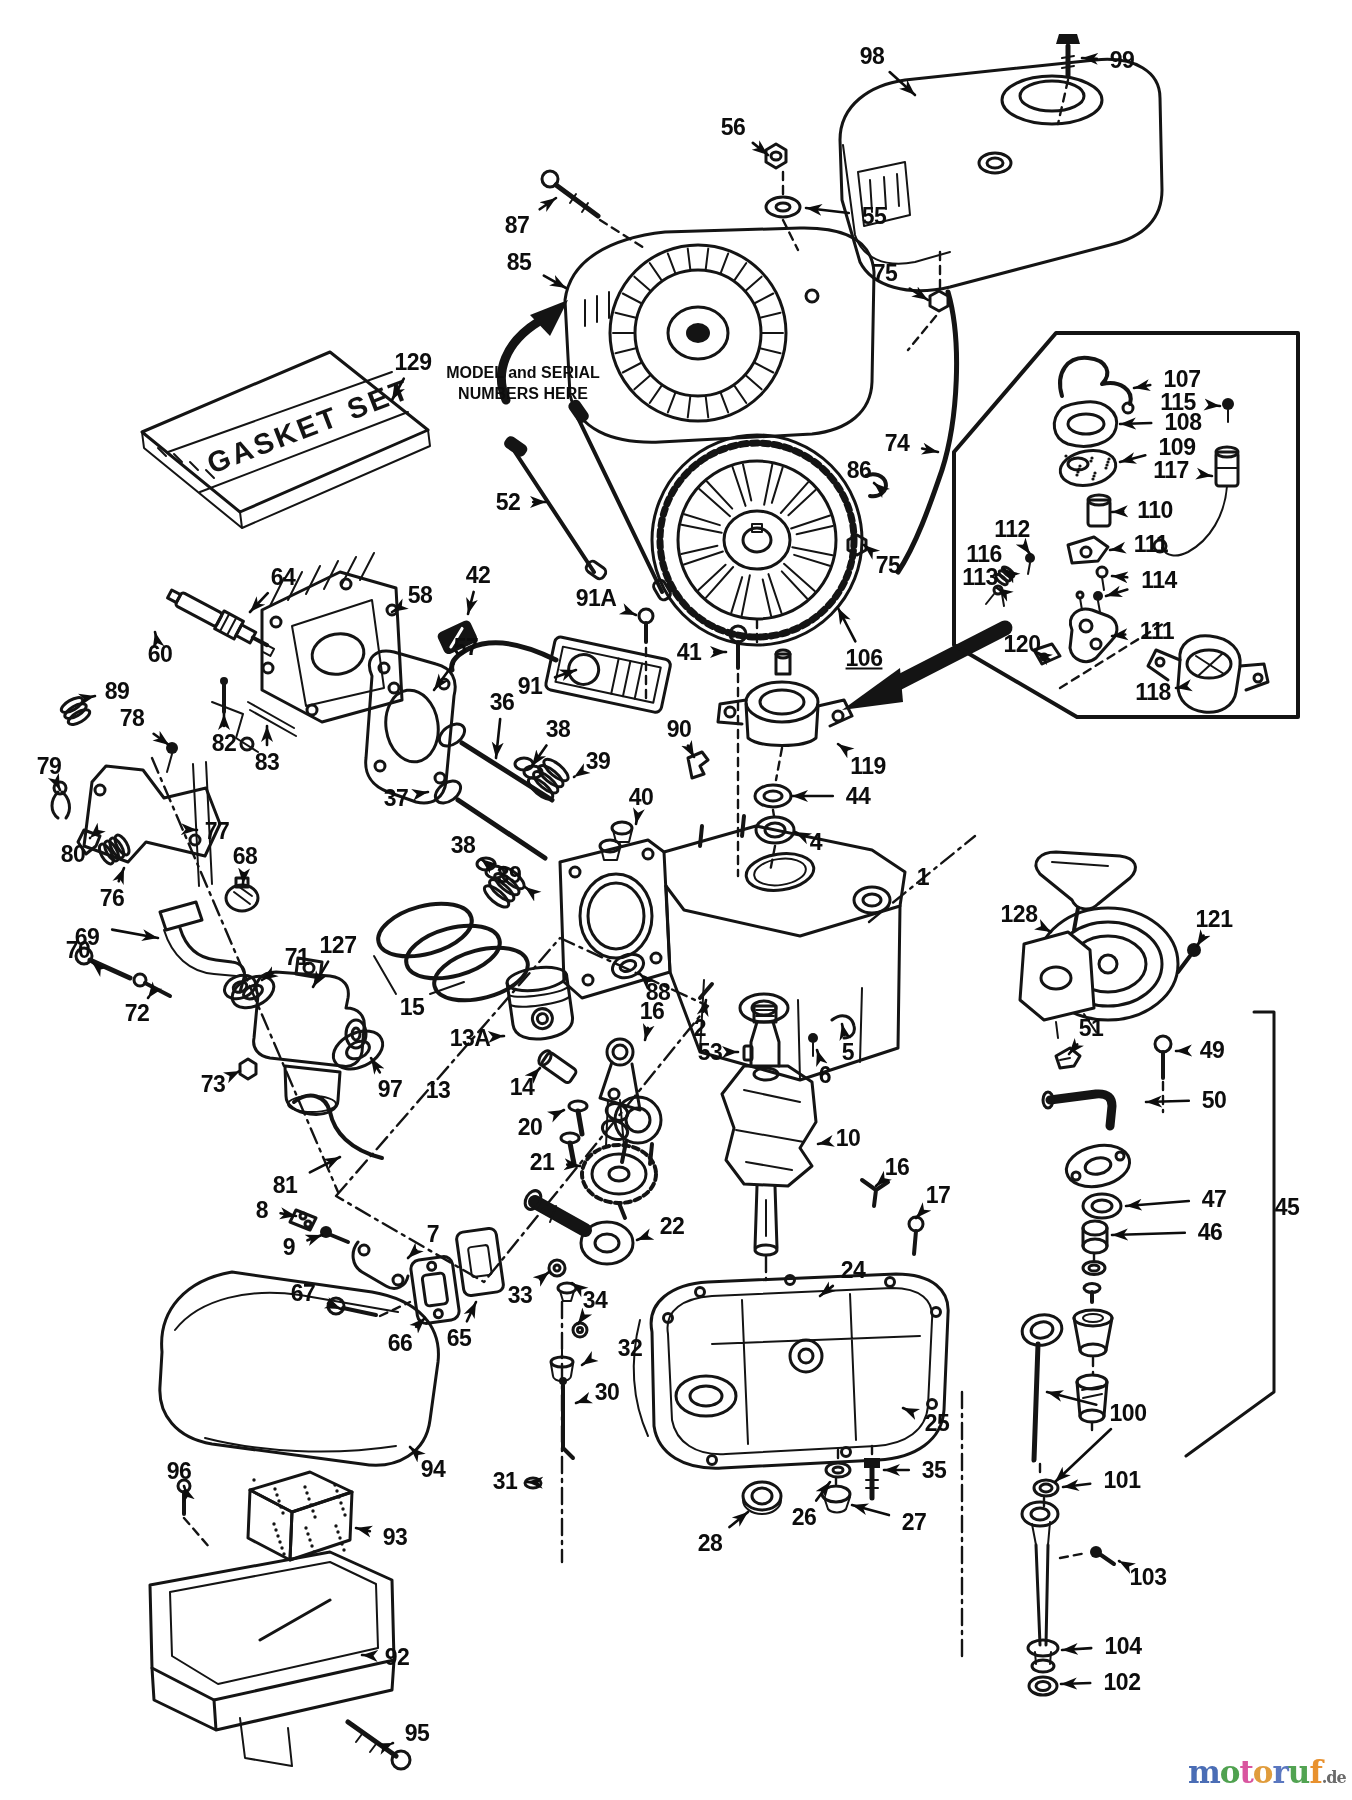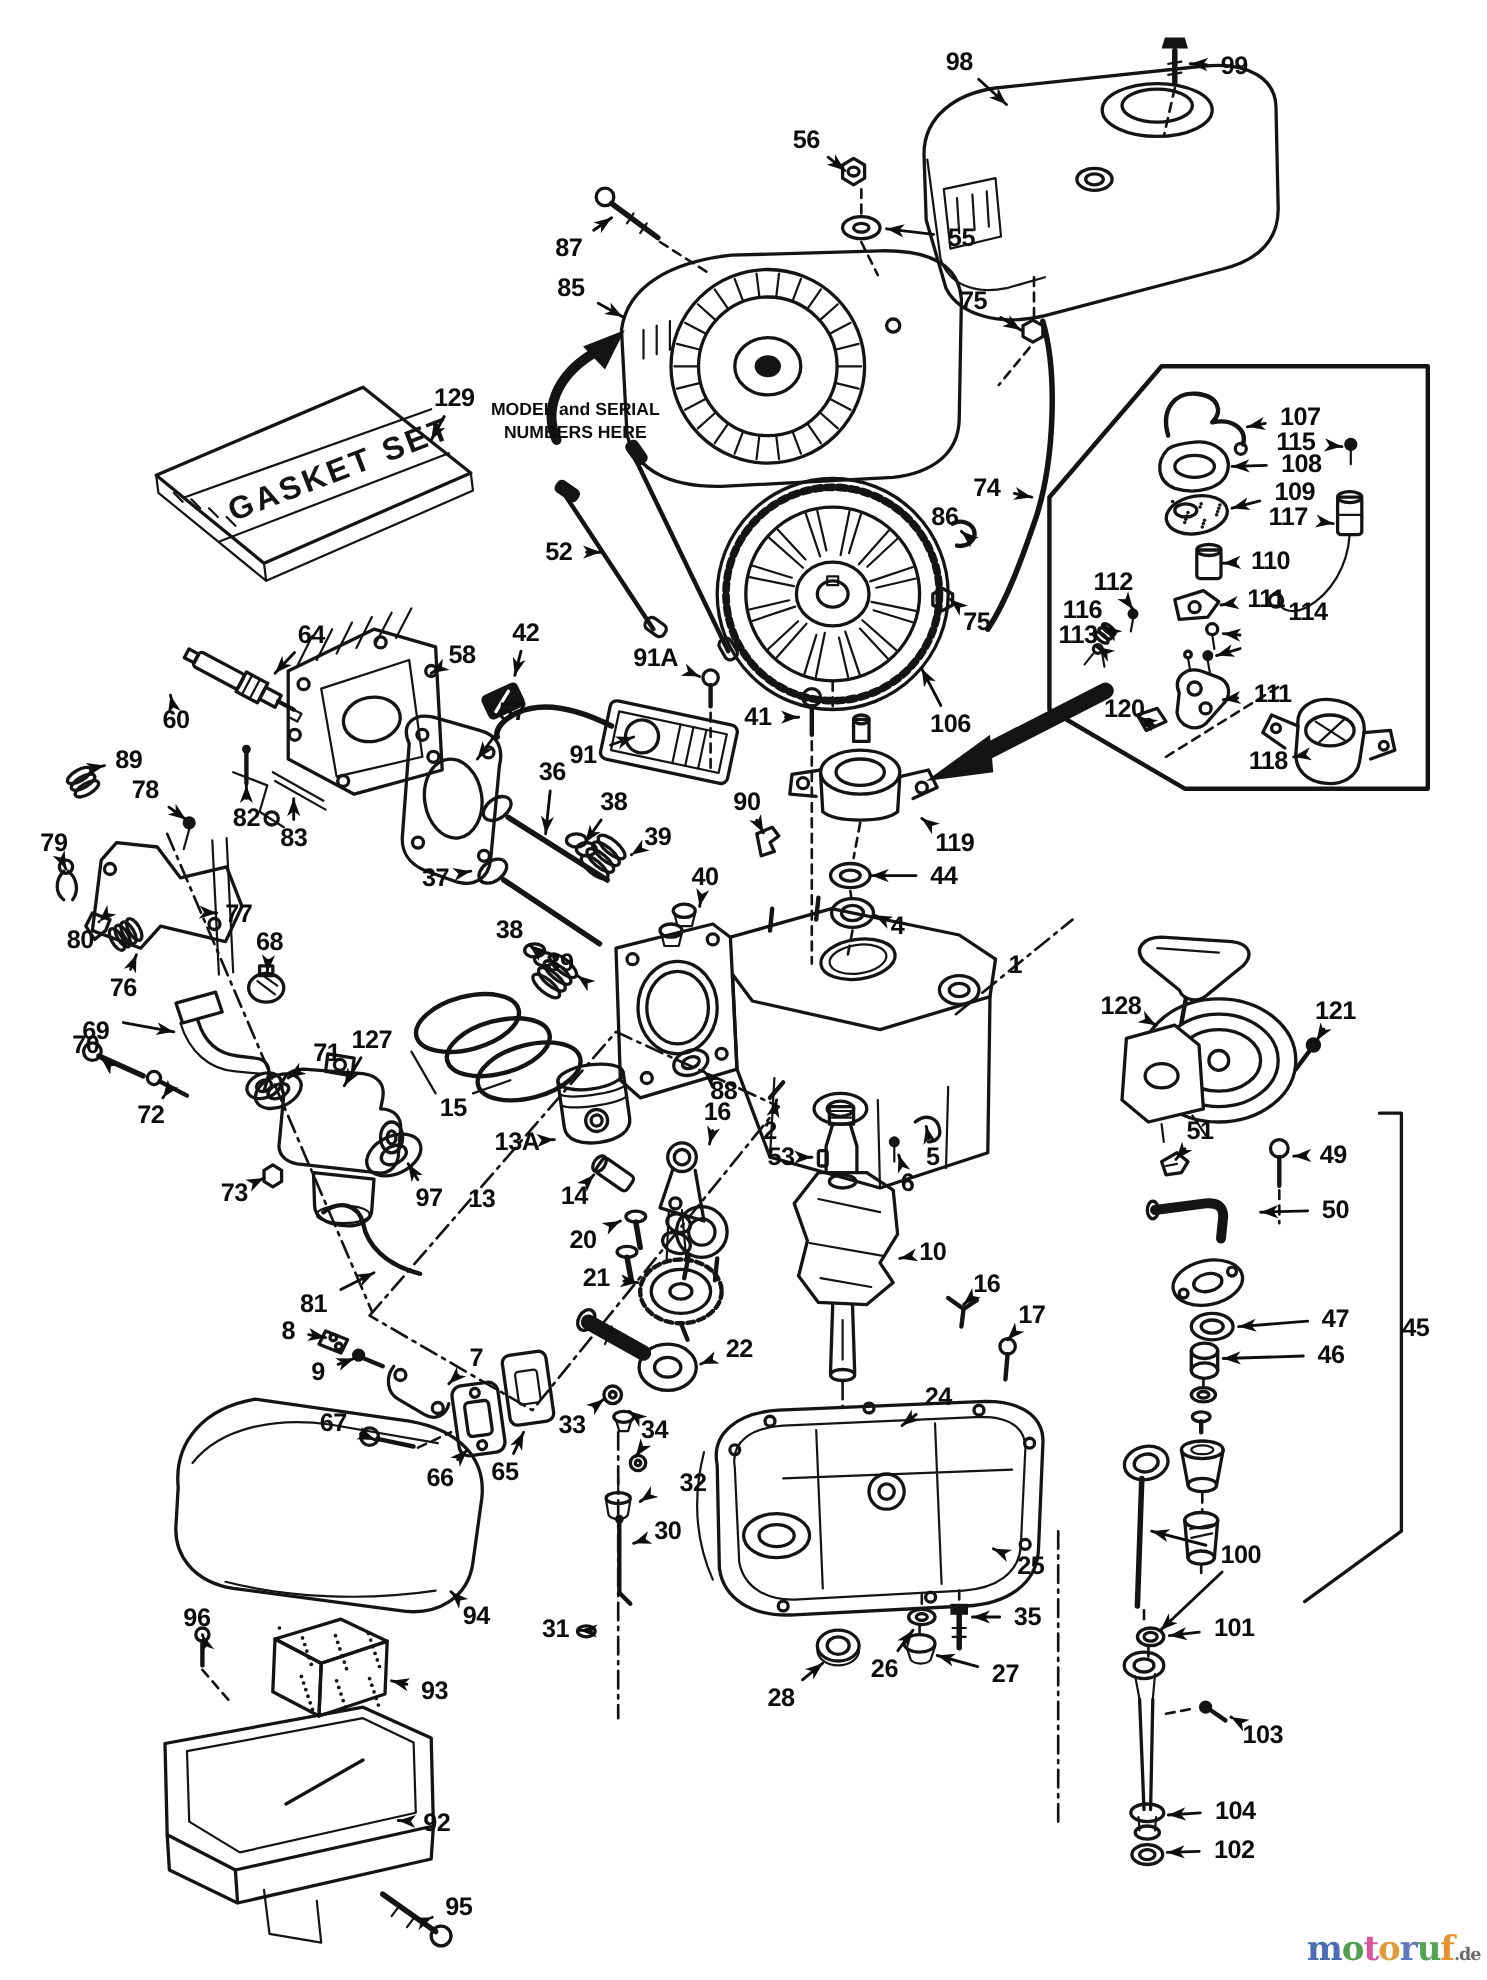--- a/index.html
+++ b/index.html
@@ -828,32 +828,32 @@
       <div class="part-label" style="left: 733px; top: 127px;">56</div>
       <div class="part-label" style="left: 874px; top: 216px;">55</div>
       <div class="part-label" style="left: 517px; top: 225px;">87</div>
       <div class="part-label" style="left: 519px; top: 262px; text-align: center;">85</div>
       <div class="part-label" style="left: 885px; top: 273px;">75</div>
       <div class="part-label" style="left: 413px; top: 362px;">129</div>
       <div class="part-label" style="left: 508px; top: 502px;">52</div>
       <div class="part-label" style="left: 897px; top: 443px;">74</div>
       <div class="part-label" style="left: 859px; top: 470px;">86</div>
       <div class="part-label" style="left: 888px; top: 565px;">75</div>
-      <div class="part-label" style="left: 864px; top: 658px;">106</div>
+      <div class="part-label" style="left: 864px; top: 658px; text-decoration: underline;">106</div>
       <div class="part-label" style="left: 1182px; top: 379px;">107</div>
       <div class="part-label" style="left: 1178px; top: 402px;">115</div>
       <div class="part-label" style="left: 1183px; top: 422px;">108</div>
       <div class="part-label" style="left: 1177px; top: 447px;">109</div>
       <div class="part-label" style="left: 1171px; top: 470px;">117</div>
       <div class="part-label" style="left: 1155px; top: 510px;">110</div>
       <div class="part-label" style="left: 1012px; top: 529px;">112</div>
       <div class="part-label" style="left: 1151px; top: 544px;">111</div>
       <div class="part-label" style="left: 984px; top: 554px;">116</div>
       <div class="part-label" style="left: 980px; top: 577px;">113</div>
-      <div class="part-label" style="left: 1159px; top: 556px; margin-left: 30px;">114</div>
+      <div class="part-label" style="left: 1159px; top: 580px;">114</div>
       <div class="part-label" style="left: 1157px; top: 631px;">111</div>
       <div class="part-label" style="left: 1022px; top: 644px;">120</div>
       <div class="part-label" style="left: 1153px; top: 692px;">118</div>
       <div class="part-label" style="left: 283px; top: 577px;">64</div>
       <div class="part-label" style="left: 420px; top: 595px;">58</div>
       <div class="part-label" style="left: 160px; top: 654px;">60</div>
       <div class="part-label" style="left: 117px; top: 691px;">89</div>
       <div class="part-label" style="left: 132px; top: 718px;">78</div>
       <div class="part-label" style="left: 224px; top: 743px;">82</div>
       <div class="part-label" style="left: 267px; top: 762px;">83</div>

